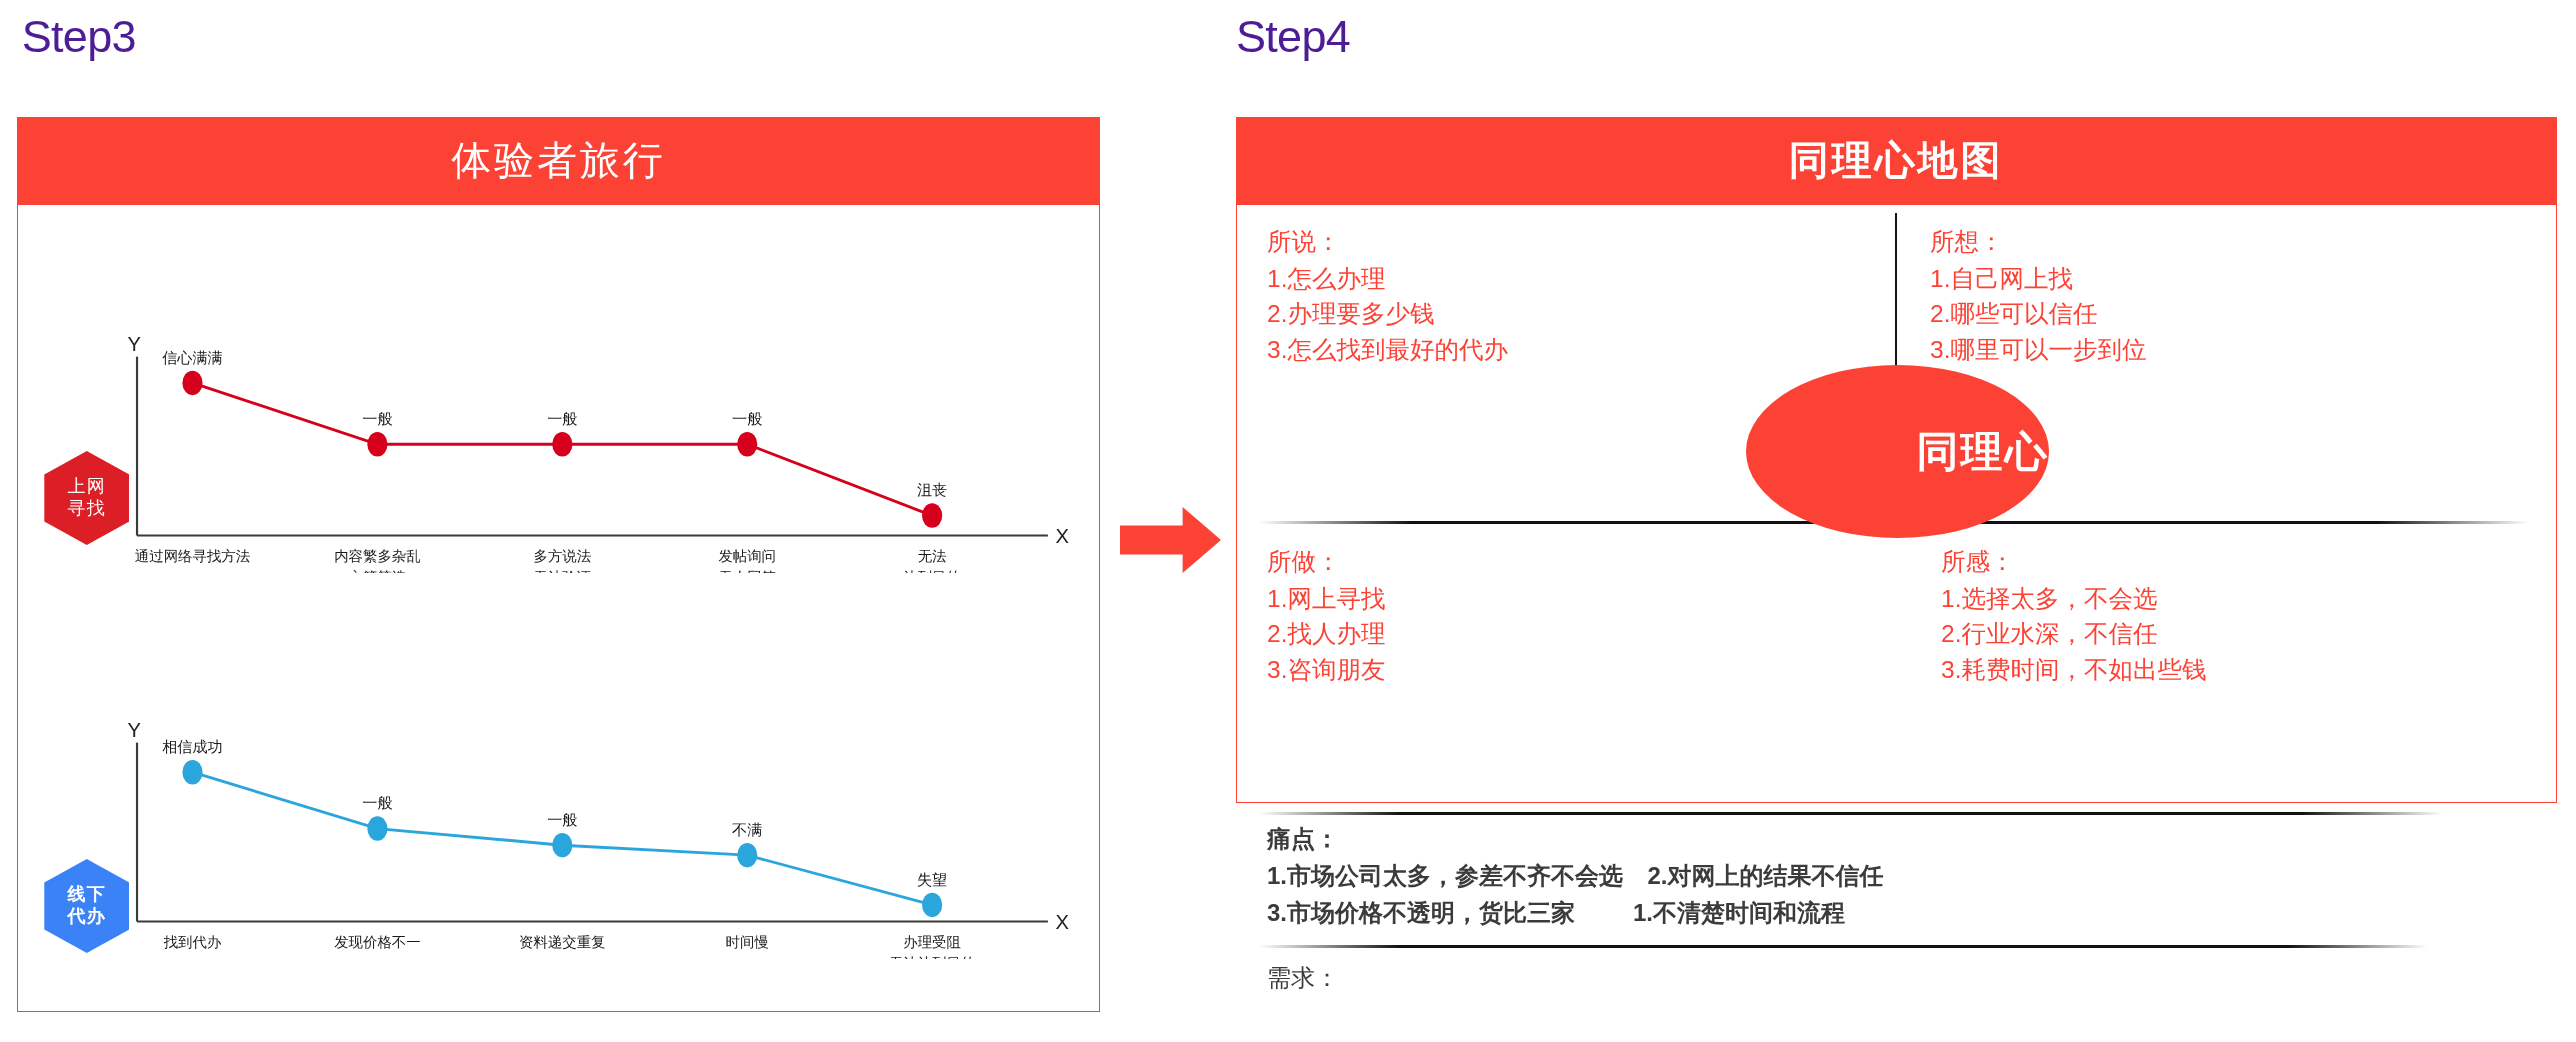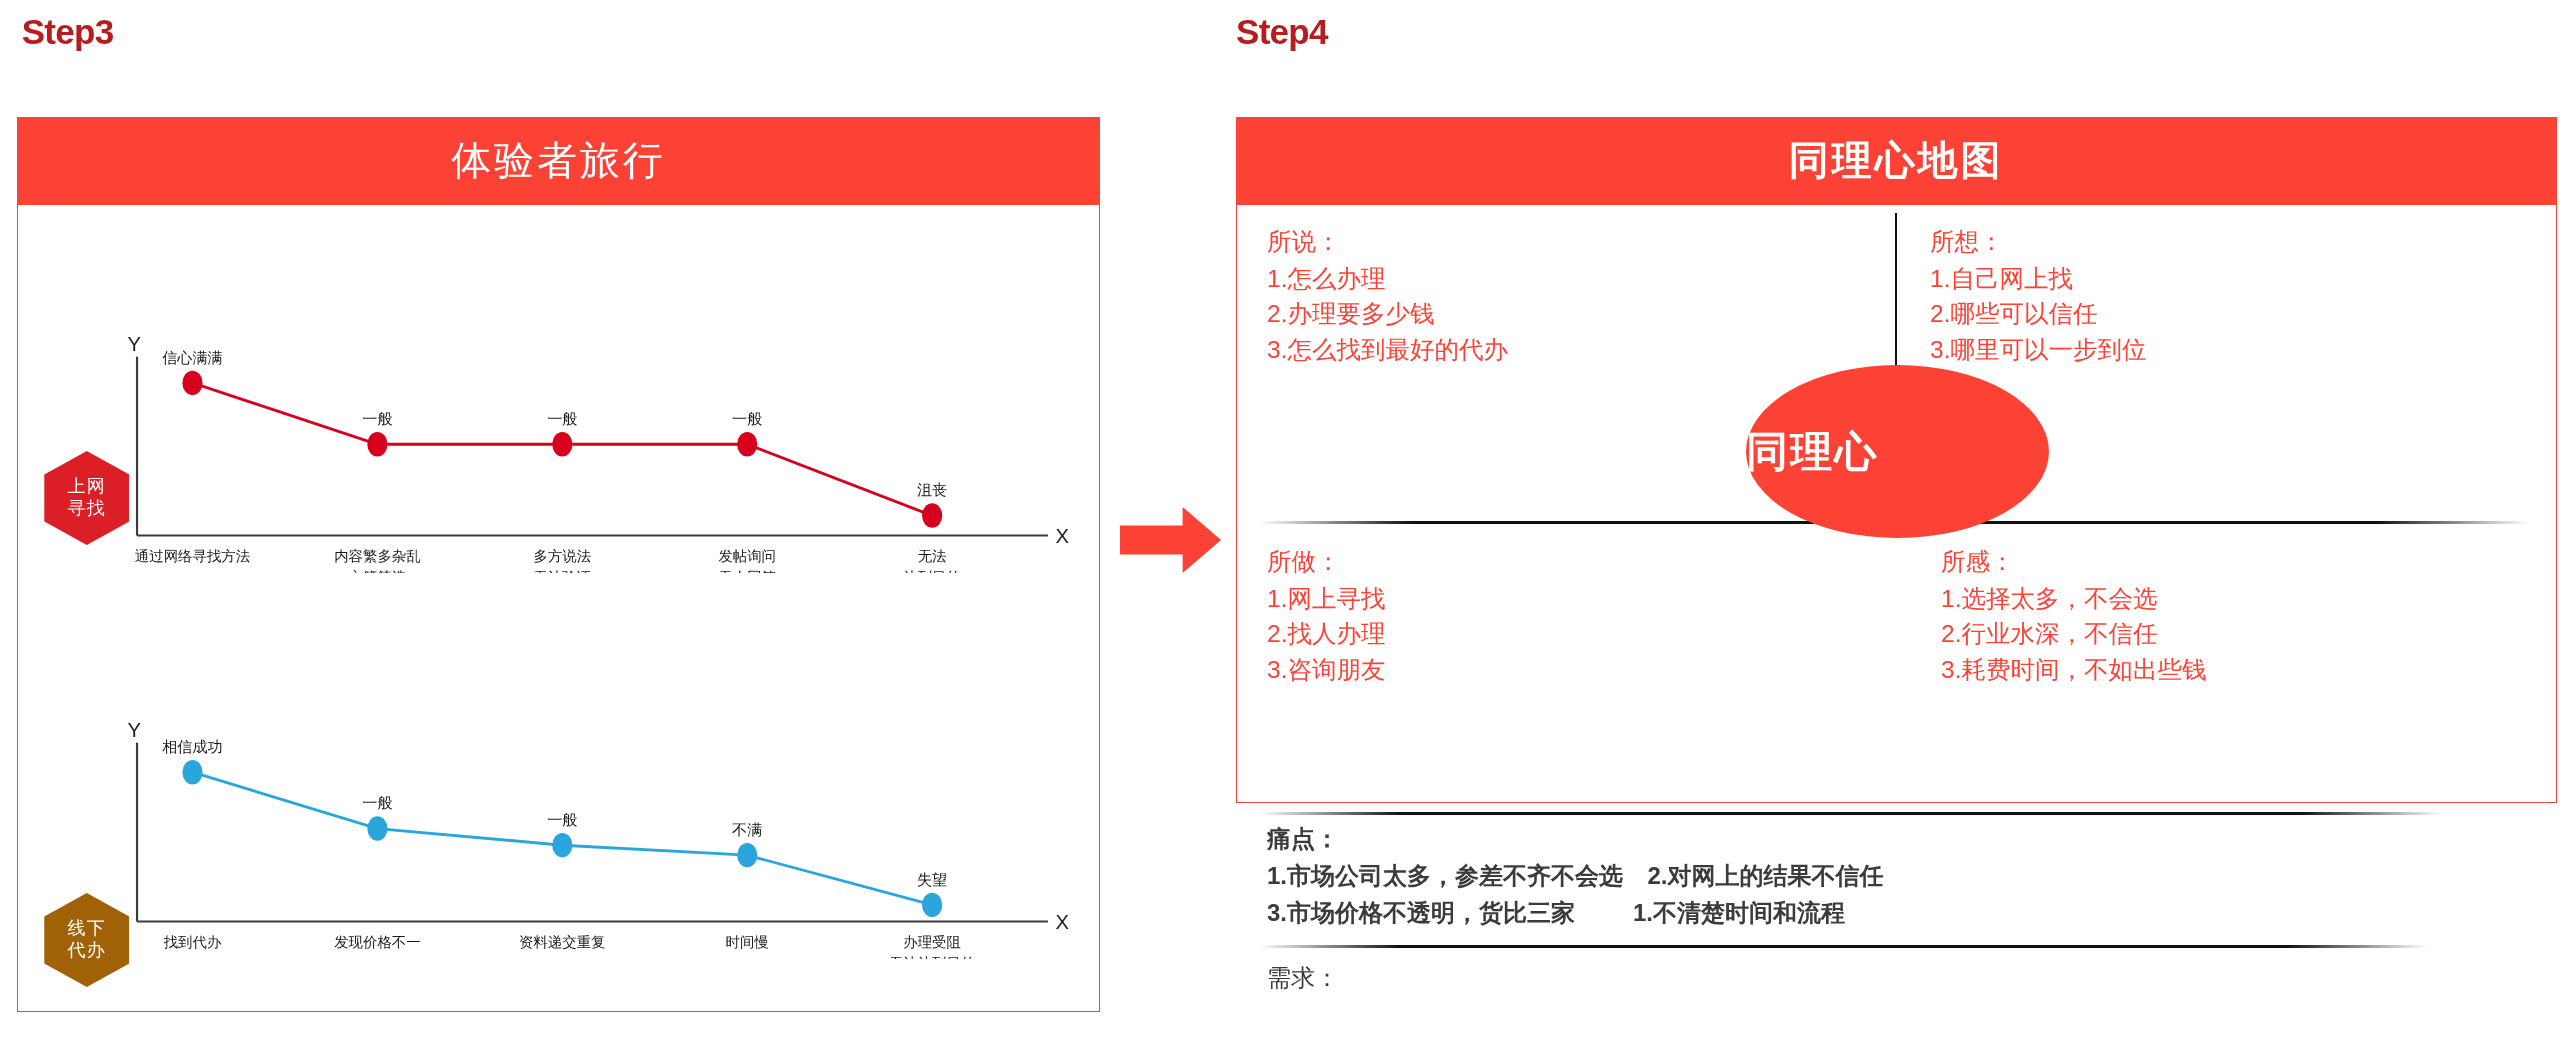--- a/index.html
+++ b/index.html
@@ -2,21 +2,21 @@
 <html style="font-size:11.5px"><head>
 <meta charset="utf-8">
 <style>
   html,body{margin:0;padding:0;background:#ffffff;}
   body{
     width:2576px;height:1043px;position:relative;overflow:hidden;
     font-family:"Liberation Sans","DejaVu Sans",sans-serif;
     -webkit-font-smoothing:antialiased;
   }
   .step-label{
-    position:absolute;font-size:35px;font-weight:bold;color:#b91c1c;
+    position:absolute;font-size:45px;font-weight:normal;color:#4c1d95;
     letter-spacing:-0.7px;line-height:1;
   }
   #step3-label{left:21.7px;top:14.4px;}
   #step4-label{left:1236px;top:14.4px;}
 
   
   #left-panel{
     position:absolute;left:17.3px;top:117px;width:1083px;height:895px;
     border:1.4px solid #FB4235;box-sizing:border-box;background:#fff;
   }
@@ -40,21 +40,21 @@
   }
 
   
   .hex{
     position:absolute;width:85px;height:94px;
     clip-path:polygon(50% 0%,100% 25%,100% 75%,50% 100%,0% 75%,0% 25%);
     display:flex;flex-direction:column;align-items:center;justify-content:center;
     color:#ffffff;font-size:18px;line-height:1.22;letter-spacing:1.4px;
   }
   #hex-online{left:26px;top:333px;background:#DC1F26;}
-  #hex-offline{left:26px;top:775px;background:#a16207;}
+  #hex-offline{left:26px;top:741px;background:#3b82f6;font-weight:bold;}
 
   
   .chart{position:absolute;}
   #chart-online{left:79px;top:217px;width:996px;height:238px;}
   #chart-offline{left:79px;top:603px;width:996px;height:238px;text-align:right;}
 
   
   #arrow{
     position:absolute;left:1120px;top:507px;width:101px;height:66px;
     background:#FB4235;
@@ -69,21 +69,21 @@
   .emp-hline{
     position:absolute;height:2.9px;
     background:linear-gradient(90deg,rgba(255,255,255,0) 0%,#111 12%,#111 88%,rgba(255,255,255,0) 100%);
   }
   #emp-hline-top{left:21.7px;top:315px;width:1270px;}
   #emp-hline-mid{left:21.7px;top:606px;width:1184px;}
   #emp-hline-bot{left:21.7px;top:739px;width:1169px;}
   #emp-center{
     position:absolute;left:509px;top:159px;width:303px;height:173px;
     border-radius:50%;background:#FB4235;
-    display:flex;align-items:center;justify-content:flex-start;z-index:5;
+    display:flex;align-items:center;justify-content:flex-end;z-index:5;
   }
   #emp-center .t{color:#fff;font-size:42px;font-weight:bold;letter-spacing:2.2px;}
   .quad{position:absolute;color:#FB4235;}
   .quad .hd{font-size:24.5px;line-height:1.42;margin-bottom:1.4px;}
   .quad .ln{font-size:24.5px;line-height:1.44;white-space:nowrap;}
   #quad-say{left:30px;top:19px;}
   #quad-think{left:693px;top:19px;}
   #quad-do{left:30px;top:339px;}
   #quad-feel{left:704px;top:339px;}
   .blk{position:absolute;color:#3b3b3b;}

